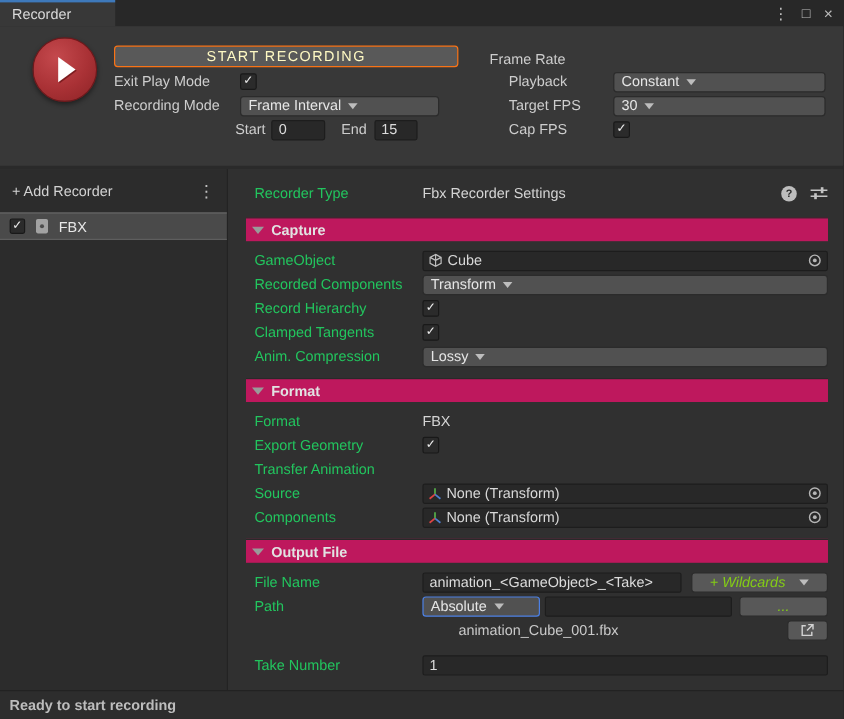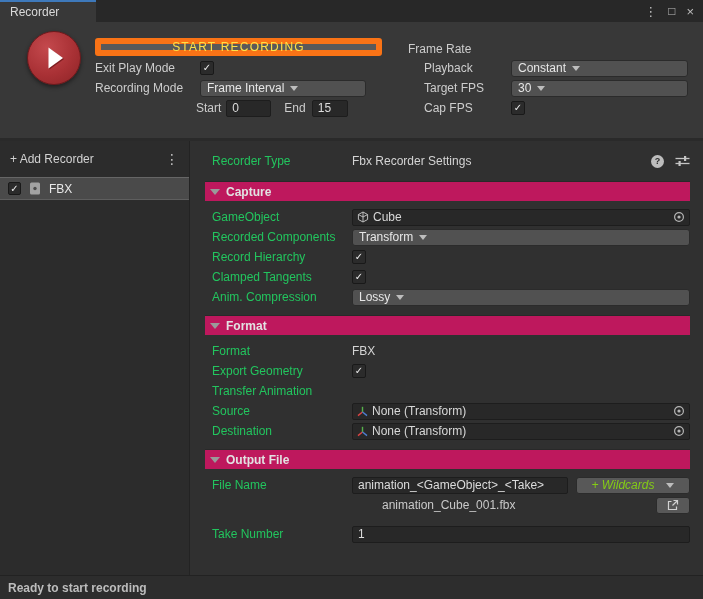--- a/index.html
+++ b/index.html
@@ -13,22 +13,22 @@
   .win-controls{display:flex;align-items:center;gap:11px;padding-right:9px;color:#bdbdbd;font-size:13px;}
   .win-controls span{cursor:default;line-height:1;}
   .maxi{font-size:12px;}
   
   .topsec{position:relative;height:116px;background:#383838;}
   .record-button{position:absolute;left:27px;top:9px;width:52px;height:52px;border-radius:50%;
     background:radial-gradient(circle at 36% 30%,#c4494d 0%,#a93135 55%,#8c2326 100%);
     border:1px solid #6e181b;box-shadow:0 2px 4px rgba(0,0,0,.45);
     display:flex;align-items:center;justify-content:center;}
   .tl{position:absolute;left:95px;top:16px;width:287px;}
-  .btn-start{width:287px;height:18px;box-sizing:border-box;background:#595959;border:6px solid #f97316;
-    border-radius:3px;color:#fde047;display:flex;align-items:center;justify-content:center;
+  .btn-start{width:287px;height:18px;box-sizing:border-box;background:#595959;border:1px solid #f97316;
+    border-radius:3px;color:#fef9c3;display:flex;align-items:center;justify-content:center;
     letter-spacing:1.2px;margin-bottom:2px;}
   .trow{display:flex;align-items:center;height:20px;}
   .tl .lab{width:105px;color:#cdcdcd;}
   .dd{background:#515151;border:1px solid #2b2b2b;border-radius:3px;height:17px;box-sizing:border-box;
     padding:0 6px;color:#e6e6e6;display:flex;align-items:center;justify-content:flex-start;}
   .dd-arrow{width:0;height:0;border-left:4px solid transparent;border-right:4px solid transparent;
     border-top:5px solid #bdbdbd;margin-left:6px;}
   .cb{width:14px;height:14px;box-sizing:border-box;background:#2b2b2b;border:1px solid #191919;
     border-radius:2px;display:flex;align-items:center;justify-content:center;
     color:#ececec;font-size:10px;line-height:1;}
@@ -270,21 +270,21 @@
               <span class="picker">
                 <svg width="12" height="12" viewBox="0 0 12 12">
                   <circle cx="6" cy="6" r="4.4" fill="none" stroke="#b5b5b5" stroke-width="1.2"></circle>
                   <circle cx="6" cy="6" r="1.6" fill="#b5b5b5"></circle>
                 </svg>
               </span>
             </div>
           </div>
         </div>
         <div class="prow">
-          <span class="lab">Destination</span>
+          <span class="lab">Components</span>
           <div class="pval">
             <div class="objfield">
               <svg width="11" height="11" viewBox="0 0 11 11">
                 <line x1="5.5" y1="6" x2="5.5" y2="0.8" stroke="#56b14a" stroke-width="1.4"></line>
                 <line x1="5.5" y1="6" x2="1" y2="9.6" stroke="#d44" stroke-width="1.4"></line>
                 <line x1="5.5" y1="6" x2="10" y2="9.6" stroke="#4d7fd0" stroke-width="1.4"></line>
               </svg>
               <span>None (Transform)</span>
               <span class="picker">
                 <svg width="12" height="12" viewBox="0 0 12 12">
@@ -305,20 +305,31 @@
         <div class="prow">
           <span class="lab">File Name</span>
           <div class="pval">
             <div class="tf" style="width:216px;">animation_&lt;GameObject&gt;_&lt;Take&gt;</div>
             <div class="btn" style="flex:1;margin-left:8px;gap:6px;">
               <span>+ Wildcards</span>
               <span class="dd-arrow"></span>
             </div>
           </div>
         </div>
+        <div class="prow">
+          <span class="lab">Path</span>
+          <div class="pval">
+            <div class="dd dd-focus" style="width:98px;">
+              <span>Absolute</span>
+              <span class="dd-arrow"></span>
+            </div>
+            <div class="tf" style="width:156px;margin-left:4px;"></div>
+            <div class="btn" style="flex:1;margin-left:6px;">...</div>
+          </div>
+        </div>
         <div class="prow preview-row">
           <span class="lab"></span>
           <div class="pval">
             <span class="preview-text">animation_Cube_001.fbx</span>
             <div class="btn openbtn">
               <svg width="12" height="12" viewBox="0 0 12 12">
                 <path d="M4.5 2.5 H1.5 V10.5 H9.5 V7.5" fill="none" stroke="#d2d2d2" stroke-width="1.2"></path>
                 <path d="M6.5 1.5 H10.5 V5.5 M10.5 1.5 L5.5 6.5" fill="none" stroke="#d2d2d2" stroke-width="1.2"></path>
               </svg>
             </div>

